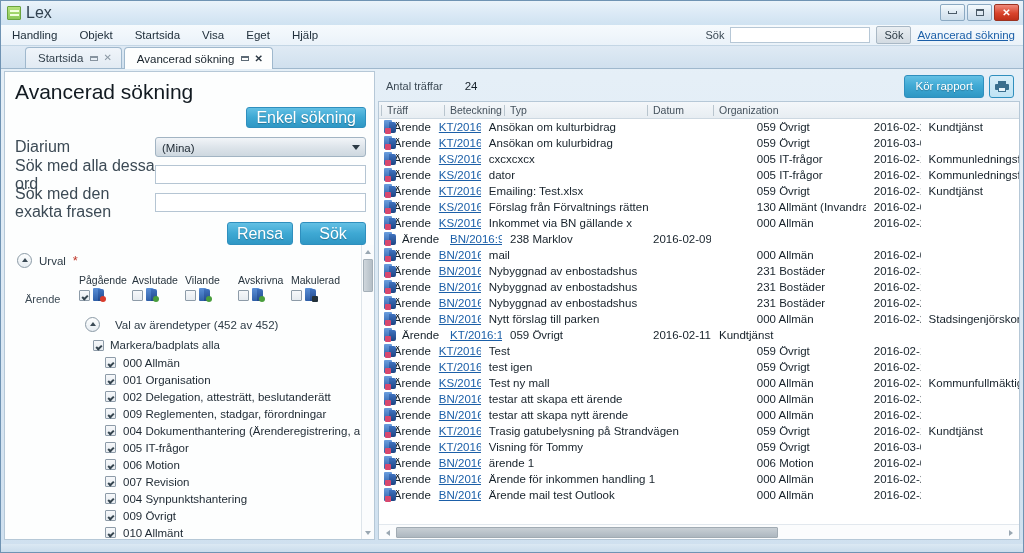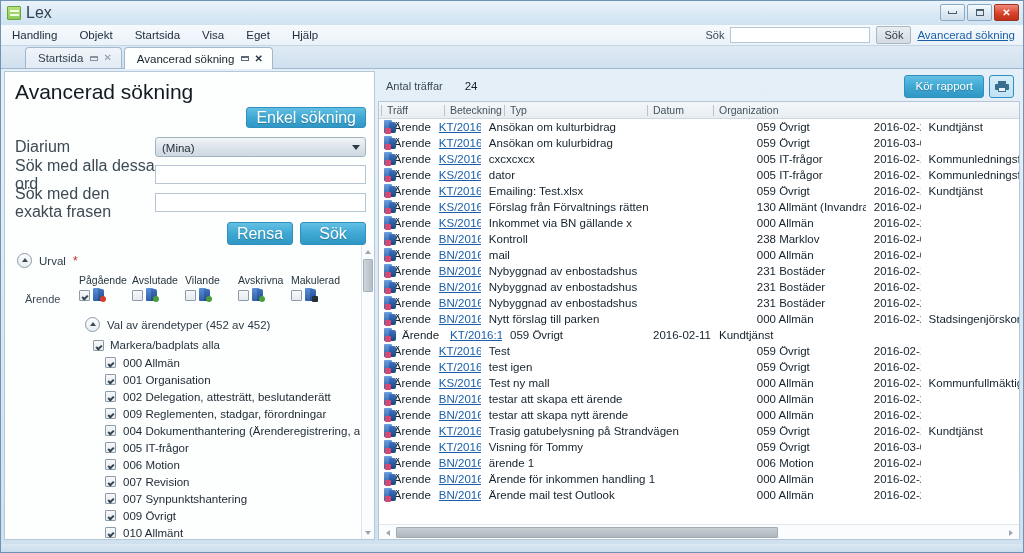--- a/index.html
+++ b/index.html
@@ -170,21 +170,21 @@
   
   .case-ico { width:13px; height:14px; position:relative; display:inline-block; }
   .case-ico i{ position:absolute; }
   .case-ico .b1{ left:0; top:0; width:8px; height:13px; background:linear-gradient(180deg,#5b8fd6,#2f5fa8); border-radius:1px 2px 2px 1px;}
   .case-ico .b2{ left:5px; top:1px; width:6px; height:12px; background:linear-gradient(180deg,#3f72bf,#24498a); border-radius:0 2px 2px 0;}
   .case-ico .mark{ right:0; bottom:0; width:6px; height:6px; border-radius:50%; }
   .mk-red .mark{ background:#d93b2b; }
   .mk-green .mark{ background:#4a9e3c; }
   .mk-black .mark{ background:#22303a; border-radius:1px; }
 
-  .types-head { display:flex; align-items:center; gap:7px; padding:12px 0 0 80px; }
+  .types-head { display:flex; align-items:center; gap:15px; padding:12px 0 0 80px; }
   .markera { display:flex; align-items:center; gap:6px; padding:7px 0 3px 88px; font-size:11.5px; color:#27343e;}
   .typelist { padding-left:100px; }
   .titem { display:flex; align-items:center; gap:7px; height:17px; font-size:11.5px; color:#1d2832; white-space:nowrap; }
 
   
   .vscroll {
     position:absolute; right:0; top:0; width:13px; bottom:0;
     background:#fbfcfd; border-left:1px solid #dde4ea;
   }
   .vs-up, .vs-dn {
@@ -452,21 +452,21 @@
           <div class="titem">
               <span class="cb on grey"></span>
               <span>006 Motion</span>
             </div>
           <div class="titem">
               <span class="cb on grey"></span>
               <span>007 Revision</span>
             </div>
           <div class="titem">
               <span class="cb on grey"></span>
-              <span>007 Synpunktshantering</span>
+              <span>004 Synpunktshantering</span>
             </div>
           <div class="titem">
               <span class="cb on grey"></span>
               <span>009 Övrigt</span>
             </div>
           <div class="titem">
               <span class="cb on grey"></span>
               <span>010 Allmänt</span>
             </div>
 
@@ -620,21 +620,20 @@
             <div class="grow">
               <div class="gc ico" style="width: 63px;">
                 <span class="row-ico">
                   <i class="f1"></i>
                   <i class="f2"></i>
                   <i class="f3"></i>
                 </span>
                 <span style="margin-left: 6px;">Ärende</span>
               </div>
               <div class="gc" style="width: 60px;"><a href="#">BN/2016:9</a></div>
-              <div class="gc" style="width: 330px;">Kontroll</div>
               <div class="gc" style="width: 143px;">238 Marklov</div>
               <div class="gc" style="width: 66px;">2016-02-09</div>
               <div class="gc" style="width: 120px;"></div>
             </div>
             <div class="grow">
               <div class="gc ico" style="width: 63px;">
                 <span class="row-ico">
                   <i class="f1"></i>
                   <i class="f2"></i>
                   <i class="f3"></i>

